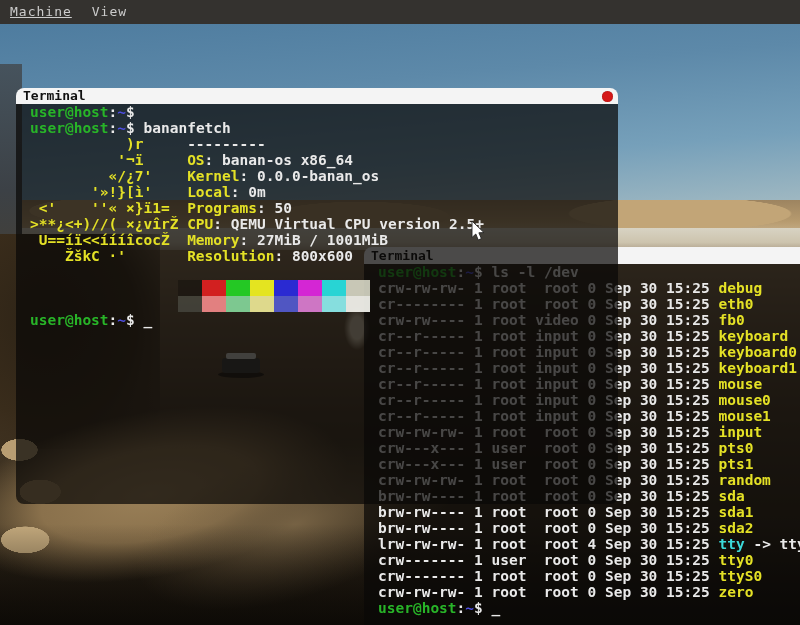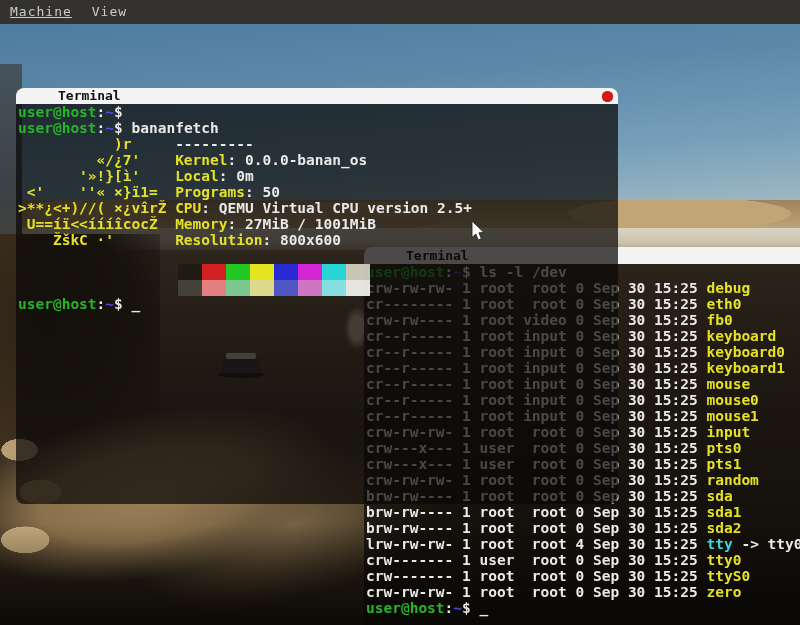--- a/index.html
+++ b/index.html
@@ -46,27 +46,27 @@
   .truck-top{left:226px;top:329px;width:30px;height:6px;border-radius:2px;background:#cfcfc8;}
   .dark-bottom{left:0;top:500px;width:800px;height:101px;
        background:linear-gradient(180deg,rgba(8,6,3,0) 0%,rgba(8,6,3,.75) 100%);}
   
   .window{position:absolute;overflow:hidden;}
   .term2{left:364px;top:247px;width:452px;height:395px;z-index:2;border-radius:8px 0 0 0;}
   .term1{left:16px;top:88px;width:602px;height:416px;z-index:3;border-radius:8px;}
   .titlebar{background:var(--c-titlebar_bg);display:flex;align-items:center;justify-content:space-between;}
   .term1 .titlebar{height:16px;}
   .term2 .titlebar{height:17px;}
-  .title-text{color:var(--c-title_text);font:bold 13px/16px "DejaVu Sans Mono",monospace;padding-left:7px;margin-left:35px;}
+  .title-text{color:var(--c-title_text);font:bold 13px/16px "DejaVu Sans Mono",monospace;padding-left:7px;}
   .closebtn{width:11px;height:11px;border-radius:50%;background:var(--c-close_red);
             box-shadow:inset 0 0 1px #700;margin-right:5px;flex:0 0 auto;}
   .content{background:var(--c-term_bg);}
   .term1 .content{height:400px;}
   .term2 .content{height:378px;}
-  .trow{white-space:pre;height:16px;padding-left:2px;
+  .trow{white-space:pre;height:16px;padding-left:14px;
         font:bold 14.5px/16px "DejaVu Sans Mono",monospace;color:var(--c-white);}
   .palette-row{padding-left:162px;font-size:0;}
   .swatch{display:inline-block;width:24px;height:16px;vertical-align:top;}
   .c-green{color:var(--c-green)} .c-yellow{color:var(--c-yellow)}
   .c-white{color:var(--c-white)} .c-cyan{color:var(--c-cyan)} .c-blue{color:var(--c-blue)}
   
   .cursor{position:absolute;left:471px;top:220px;z-index:5;}
 </style>
 </head>
 <body>
@@ -127,20 +127,21 @@
 
   <div class="window term1">
     <div class="titlebar">
       <span class="title-text">Terminal</span>
       <span class="closebtn"></span>
     </div>
     <div class="content">
         <div class="trow"><span class="c-green">user@host</span><span class="c-white">:</span><span class="c-blue">~</span><span class="c-white">$ </span></div>
         <div class="trow"><span class="c-green">user@host</span><span class="c-white">:</span><span class="c-blue">~</span><span class="c-white">$ </span><span class="c-white">bananfetch</span></div>
         <div class="trow"><span class="c-yellow">           )r     </span><span class="c-white">---------</span></div>
+        <div class="trow"><span class="c-yellow">          '¬ï     </span><span class="c-yellow">OS</span><span class="c-white">: banan-os x86_64</span></div>
         <div class="trow"><span class="c-yellow">         «/¿7'    </span><span class="c-yellow">Kernel</span><span class="c-white">: 0.0.0-banan_os</span></div>
         <div class="trow"><span class="c-yellow">       '»!}[ì'    </span><span class="c-yellow">Local</span><span class="c-white">: 0m</span></div>
         <div class="trow"><span class="c-yellow"> &lt;'    ''« ×}ï1=  </span><span class="c-yellow">Programs</span><span class="c-white">: 50</span></div>
         <div class="trow"><span class="c-yellow">&gt;**¿&lt;+)//( ×¿vîrŽ </span><span class="c-yellow">CPU</span><span class="c-white">: QEMU Virtual CPU version 2.5+</span></div>
         <div class="trow"><span class="c-yellow"> U==íï&lt;&lt;íííîcocŽ  </span><span class="c-yellow">Memory</span><span class="c-white">: 27MiB / 1001MiB</span></div>
         <div class="trow"><span class="c-yellow">    ŽškC ·'       </span><span class="c-yellow">Resolution</span><span class="c-white">: 800x600</span></div>
         <div class="trow"></div>
         <div class="trow palette-row"><span class="swatch" style="background: rgba(0, 0, 0, 0.25);"></span><span class="swatch" style="background: rgb(210, 32, 32);"></span><span class="swatch" style="background: rgb(36, 200, 36);"></span><span class="swatch" style="background: rgb(228, 228, 32);"></span><span class="swatch" style="background: rgb(42, 42, 210);"></span><span class="swatch" style="background: rgb(212, 38, 212);"></span><span class="swatch" style="background: rgb(40, 212, 212);"></span><span class="swatch" style="background: rgba(228, 228, 210, 0.85);"></span></div>
         <div class="trow palette-row"><span class="swatch" style="background: rgba(130, 140, 130, 0.3);"></span><span class="swatch" style="background: rgb(226, 128, 128);"></span><span class="swatch" style="background: rgb(125, 200, 144);"></span><span class="swatch" style="background: rgb(222, 217, 140);"></span><span class="swatch" style="background: rgb(80, 86, 194);"></span><span class="swatch" style="background: rgb(206, 118, 196);"></span><span class="swatch" style="background: rgb(134, 222, 222);"></span><span class="swatch" style="background: rgba(245, 245, 240, 0.92);"></span></div>
         <div class="trow"><span class="c-green">user@host</span><span class="c-white">:</span><span class="c-blue">~</span><span class="c-white">$ </span><span class="c-white">_</span></div>

